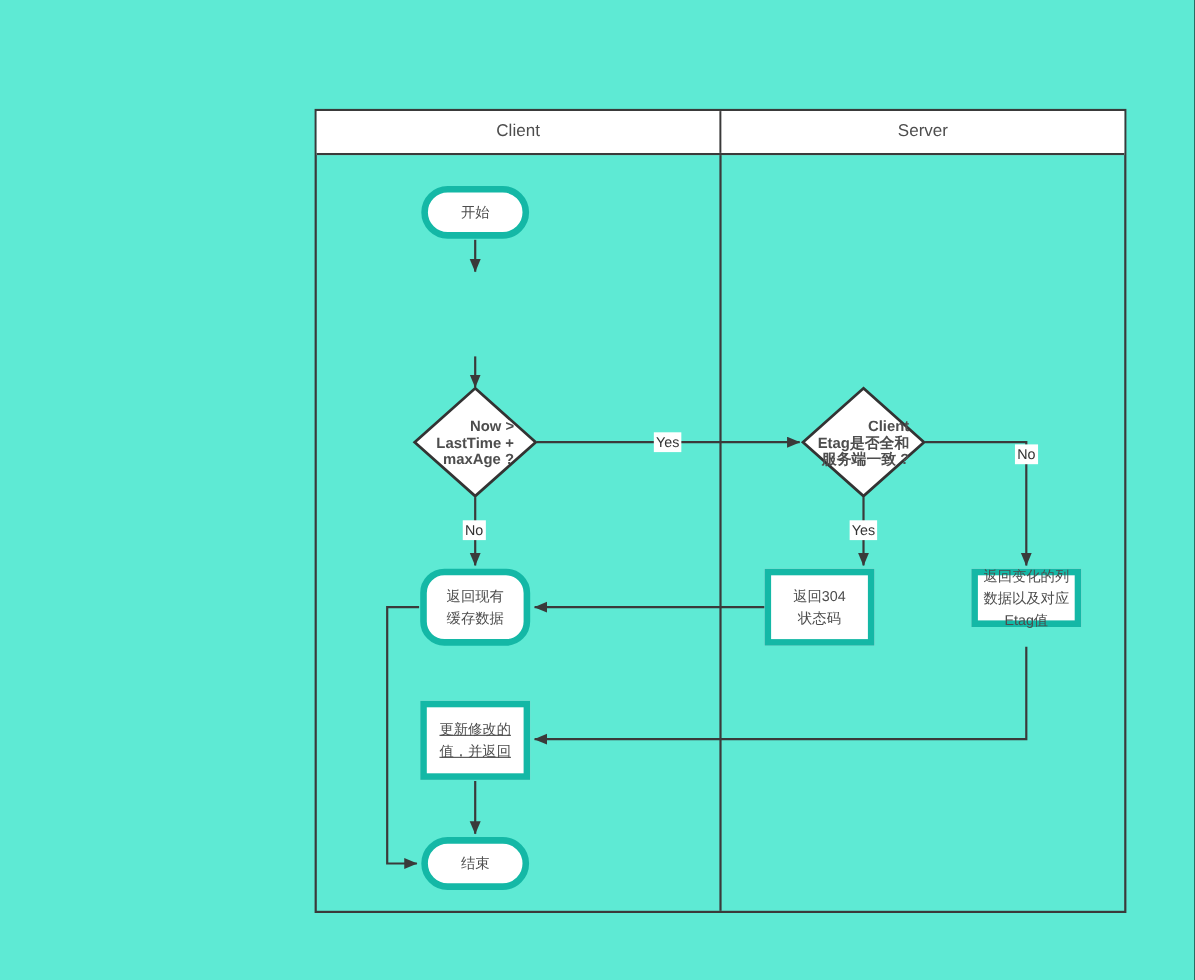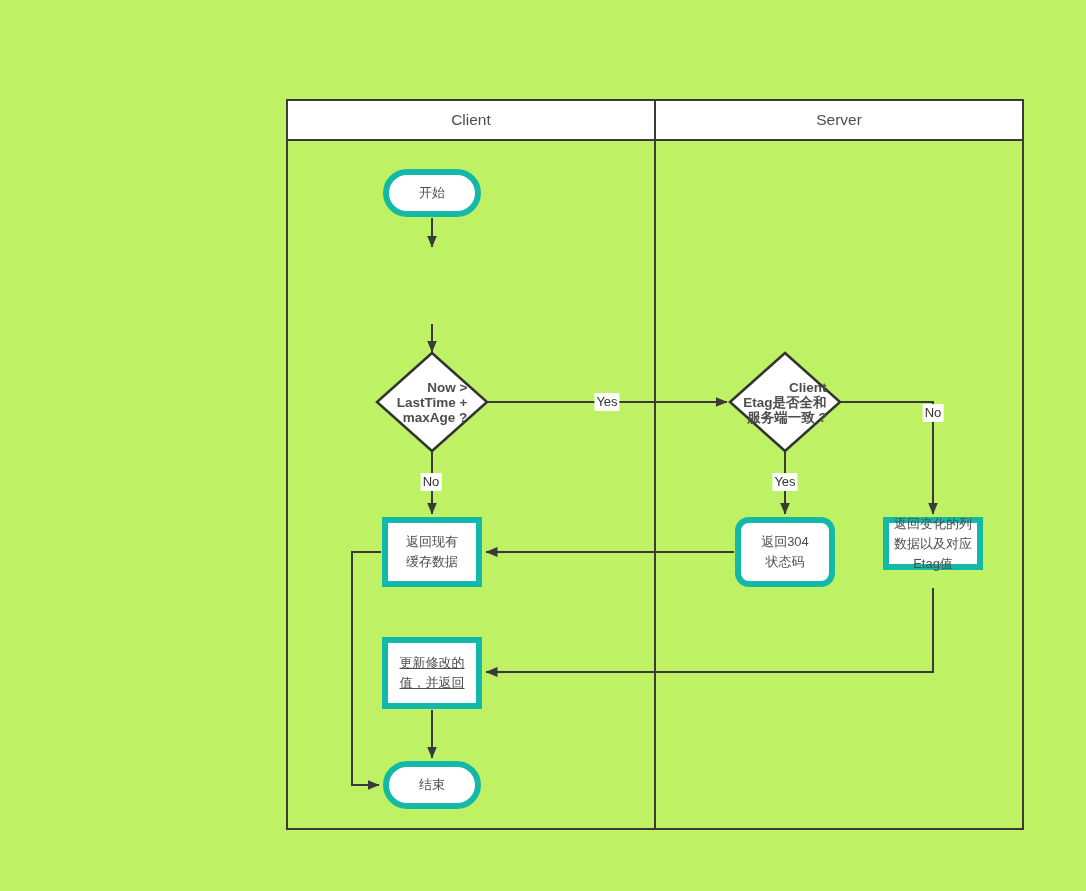--- a/index.html
+++ b/index.html
@@ -5,21 +5,21 @@
   html, body {
     margin: 0;
     padding: 0;
     background: #000000;
     font-family: "Liberation Sans", "DejaVu Sans", sans-serif;
   }
   .canvas {
     position: relative;
     width: 1086px;
     height: 891px;
-    background: #bef264;
+    background: #5eead4;
     overflow: hidden;
   }
   
   .frame {
     position: absolute;
     left: 286px;
     top: 99px;
     width: 738px;
     height: 731px;
     border: 2px solid #3a3a3a;
@@ -71,22 +71,22 @@
     line-height: 20px;
     display: flex;
     align-items: center;
     justify-content: center;
     text-align: center;
     white-space: pre-line;
   }
   .node.terminator { border-radius: 24px; }
   .node.start  { left: 383px; top: 169px; width: 98px;  height: 48px; }
   .node.read   { left: 382px; top: 250px; width: 100px; height: 73px; }
-  .node.retcache { left: 382px; top: 517px; width: 100px; height: 70px; }
-  .node.ret304   { left: 735px; top: 517px; width: 100px; height: 70px; border-radius: 14px; }
+  .node.retcache { left: 382px; top: 517px; width: 100px; height: 70px; border-radius: 22px; }
+  .node.ret304   { left: 695px; top: 517px; width: 100px; height: 70px; }
   .node.retchanged { left: 883px; top: 517px; width: 100px; height: 53px; }
   .node.update { left: 382px; top: 637px; width: 100px; height: 72px; text-decoration: underline; }
   .node.end    { left: 383px; top: 761px; width: 98px;  height: 48px; }
   
   .diamond-label {
     position: absolute;
     width: 160px;
     height: 60px;
     display: flex;
     align-items: center;

